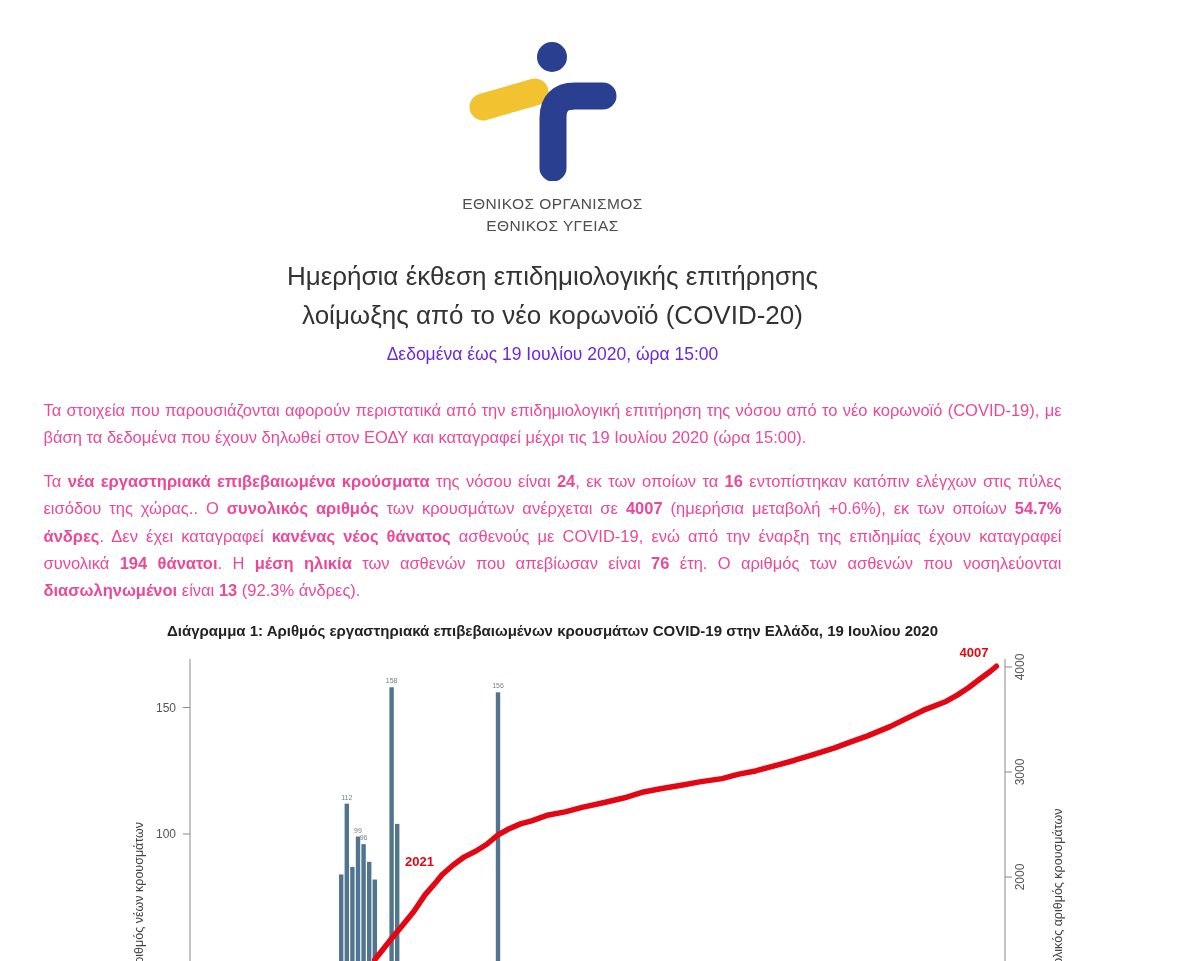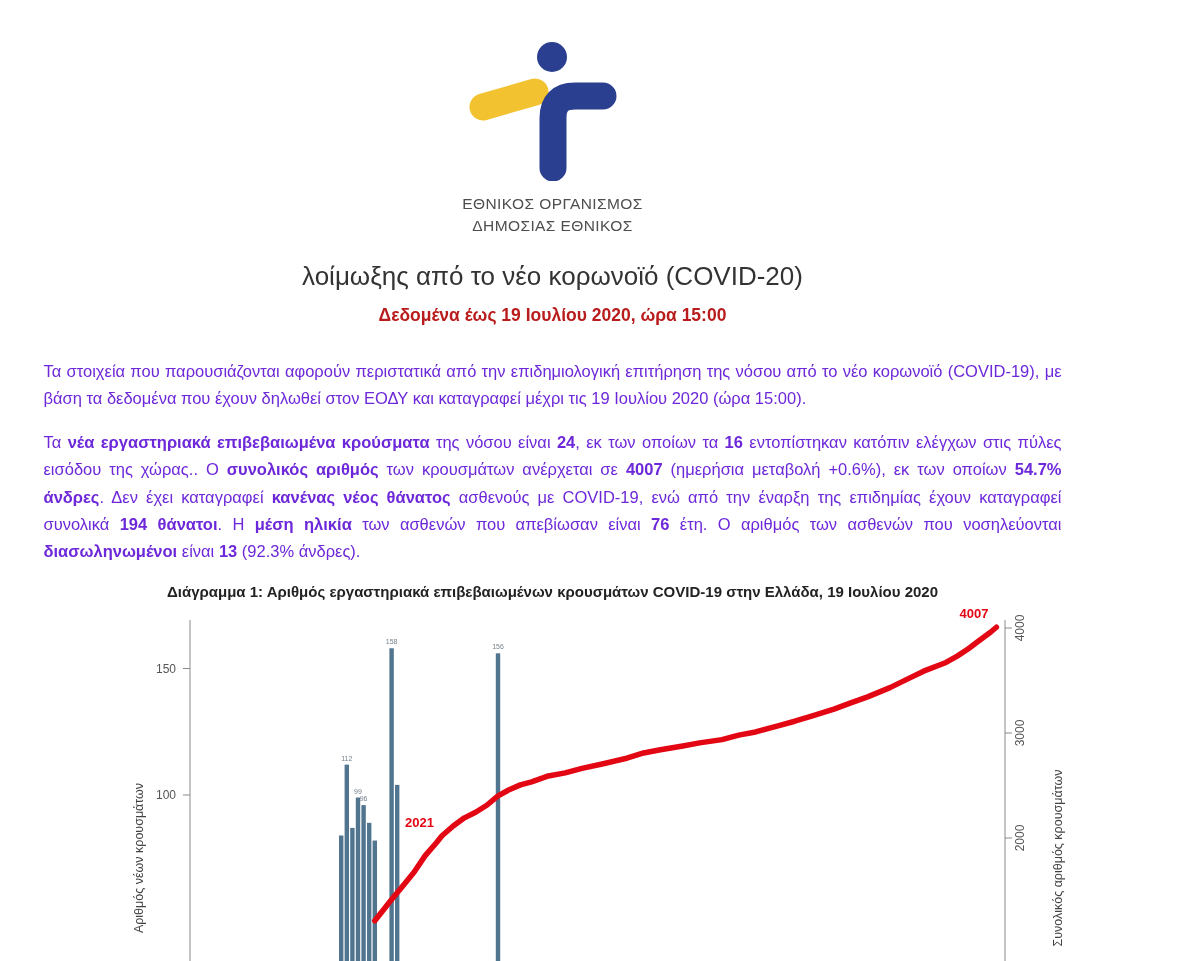--- a/index.html
+++ b/index.html
@@ -11,25 +11,25 @@
   .page { position:relative; width:1105px; height:961px; }
 
   .logo-wrap { text-align:center; padding-top:36px; }
   .logo-wrap svg { display:inline-block; }
 
   .org-name { text-align:center; font-size:15.5px; letter-spacing:.4px;
               color:#4e4e4e; line-height:22px; margin-top:8px; }
 
   .report-title { text-align:center; font-weight:400; font-size:26px;
                   line-height:39px; color:#333333; margin:20px 0 0; }
-  .report-subtitle { text-align:center; font-size:17.5px; font-weight:bold;
-                     color:#b91c1c; margin:8px 0 0; line-height:22px; }
+  .report-subtitle { text-align:center; font-size:17.5px; font-weight:normal;
+                     color:#6d28d9; margin:8px 0 0; line-height:22px; }
 
   .body-text { width:1018px; margin:32px auto 0; font-size:16.5px;
-               line-height:27.4px; text-align:justify; color:#6d28d9; }
+               line-height:27.4px; text-align:justify; color:#ec4899; }
   .body-text p { margin:0 0 16px; }
 
   .chart-figure { margin:10px 0 0; }
   .chart-title { text-align:center; font-weight:bold; font-size:15px;
                  color:#222222; margin:0 0 6px; line-height:20px; }
   svg.chart { display:block; }
 
   .tick { font-size:12px; fill:#555555; font-family:"Liberation Sans", sans-serif; }
   .axis-label { font-size:12.5px; fill:#444444; font-family:"Liberation Sans", sans-serif; }
   .bar-label { font-size:7px; fill:#77828c; font-family:"Liberation Sans", sans-serif; }
@@ -41,25 +41,26 @@
 <div class="page">
 
   <div class="logo-wrap">
     <svg width="300" height="145" viewBox="0 0 300 145">
       <circle cx="149" cy="21" r="15" fill="#2a3f8f"></circle>
       <path d="M80,71 L132,56" fill="none" stroke-width="27" stroke-linecap="round" stroke="#f2c230"></path>
       <path d="M150,132 L150,82 Q150,60 172,60 L200,60" fill="none" stroke-width="27" stroke-linecap="round" stroke-linejoin="round" stroke="#2a3f8f"></path>
     </svg>
     <div class="org-name">
       <div>ΕΘΝΙΚΟΣ ΟΡΓΑΝΙΣΜΟΣ</div>
-      <div>ΔΗΜΟΣΙΑΣ ΕΘΝΙΚΟΣ</div>
+      <div>ΕΘΝΙΚΟΣ ΥΓΕΙΑΣ</div>
     </div>
   </div>
 
   <h1 class="report-title">
+    <div>Ημερήσια έκθεση επιδημιολογικής επιτήρησης</div>
     <div>λοίμωξης από το νέο κορωνοϊό (COVID-20)</div>
   </h1>
   <h2 class="report-subtitle">Δεδομένα έως 19 Ιουλίου 2020, ώρα 15:00</h2>
 
   <section class="body-text">
     <p>Τα στοιχεία που παρουσιάζονται αφορούν περιστατικά από την επιδημιολογική επιτήρηση της νόσου από το νέο κορωνοϊό (COVID-19), με βάση τα δεδομένα που έχουν δηλωθεί στον ΕΟΔΥ και καταγραφεί μέχρι τις 19 Ιουλίου 2020 (ώρα 15:00).</p>
     <p><span>Τα </span><span style="font-weight: bold;">νέα εργαστηριακά επιβεβαιωμένα κρούσματα</span><span> της νόσου είναι </span><span style="font-weight: bold;">24</span><span>, εκ των οποίων τα </span><span style="font-weight: bold;">16</span><span> εντοπίστηκαν κατόπιν ελέγχων στις πύλες εισόδου της χώρας.. Ο </span><span style="font-weight: bold;">συνολικός αριθμός</span><span> των κρουσμάτων ανέρχεται σε </span><span style="font-weight: bold;">4007</span><span> (ημερήσια μεταβολή +0.6%), εκ των οποίων </span><span style="font-weight: bold;">54.7% άνδρες</span><span>. Δεν έχει καταγραφεί </span><span style="font-weight: bold;">κανένας νέος θάνατος</span><span> ασθενούς με COVID-19, ενώ από την έναρξη της επιδημίας έχουν καταγραφεί συνολικά </span><span style="font-weight: bold;">194 θάνατοι</span><span>.  Η </span><span style="font-weight: bold;">μέση ηλικία</span><span> των ασθενών που απεβίωσαν είναι </span><span style="font-weight: bold;">76</span><span> έτη.  Ο αριθμός των ασθενών που νοσηλεύονται </span><span style="font-weight: bold;">διασωληνωμένοι</span><span> είναι </span><span style="font-weight: bold;">13</span><span> (92.3% άνδρες).</span></p>
   </section>
 
   <figure class="chart-figure" style="margin-left:0;margin-right:0;">

